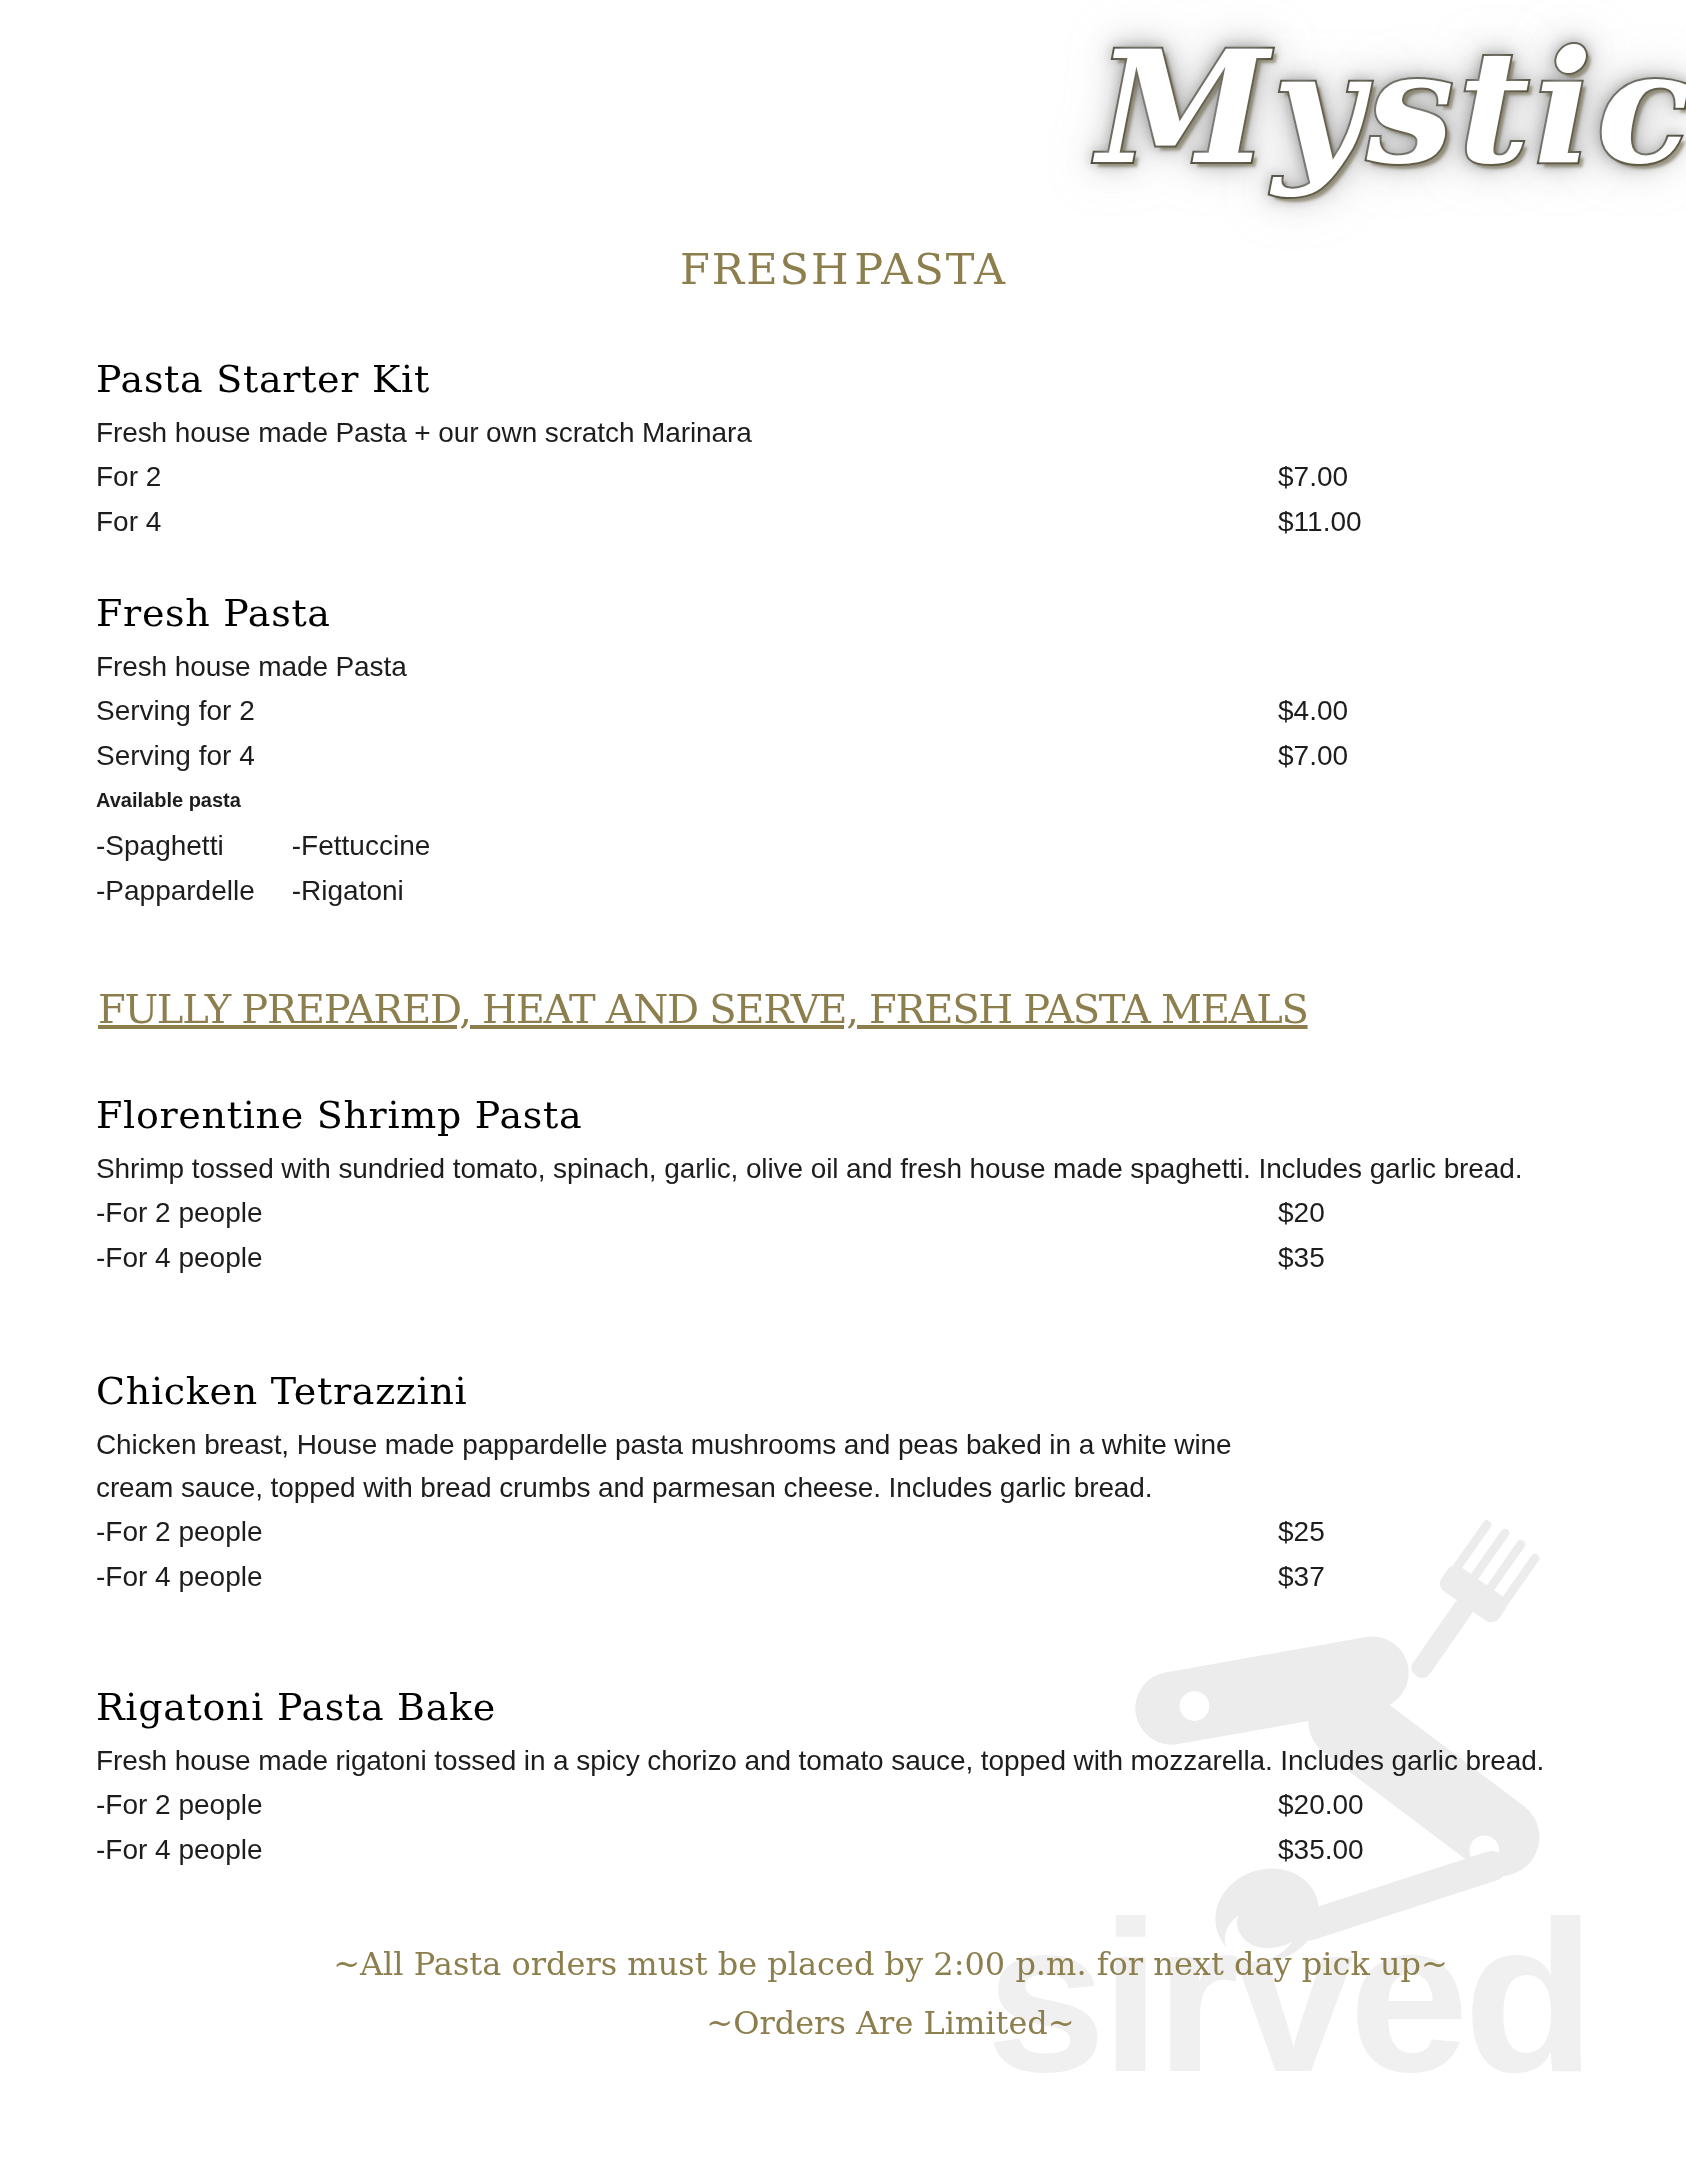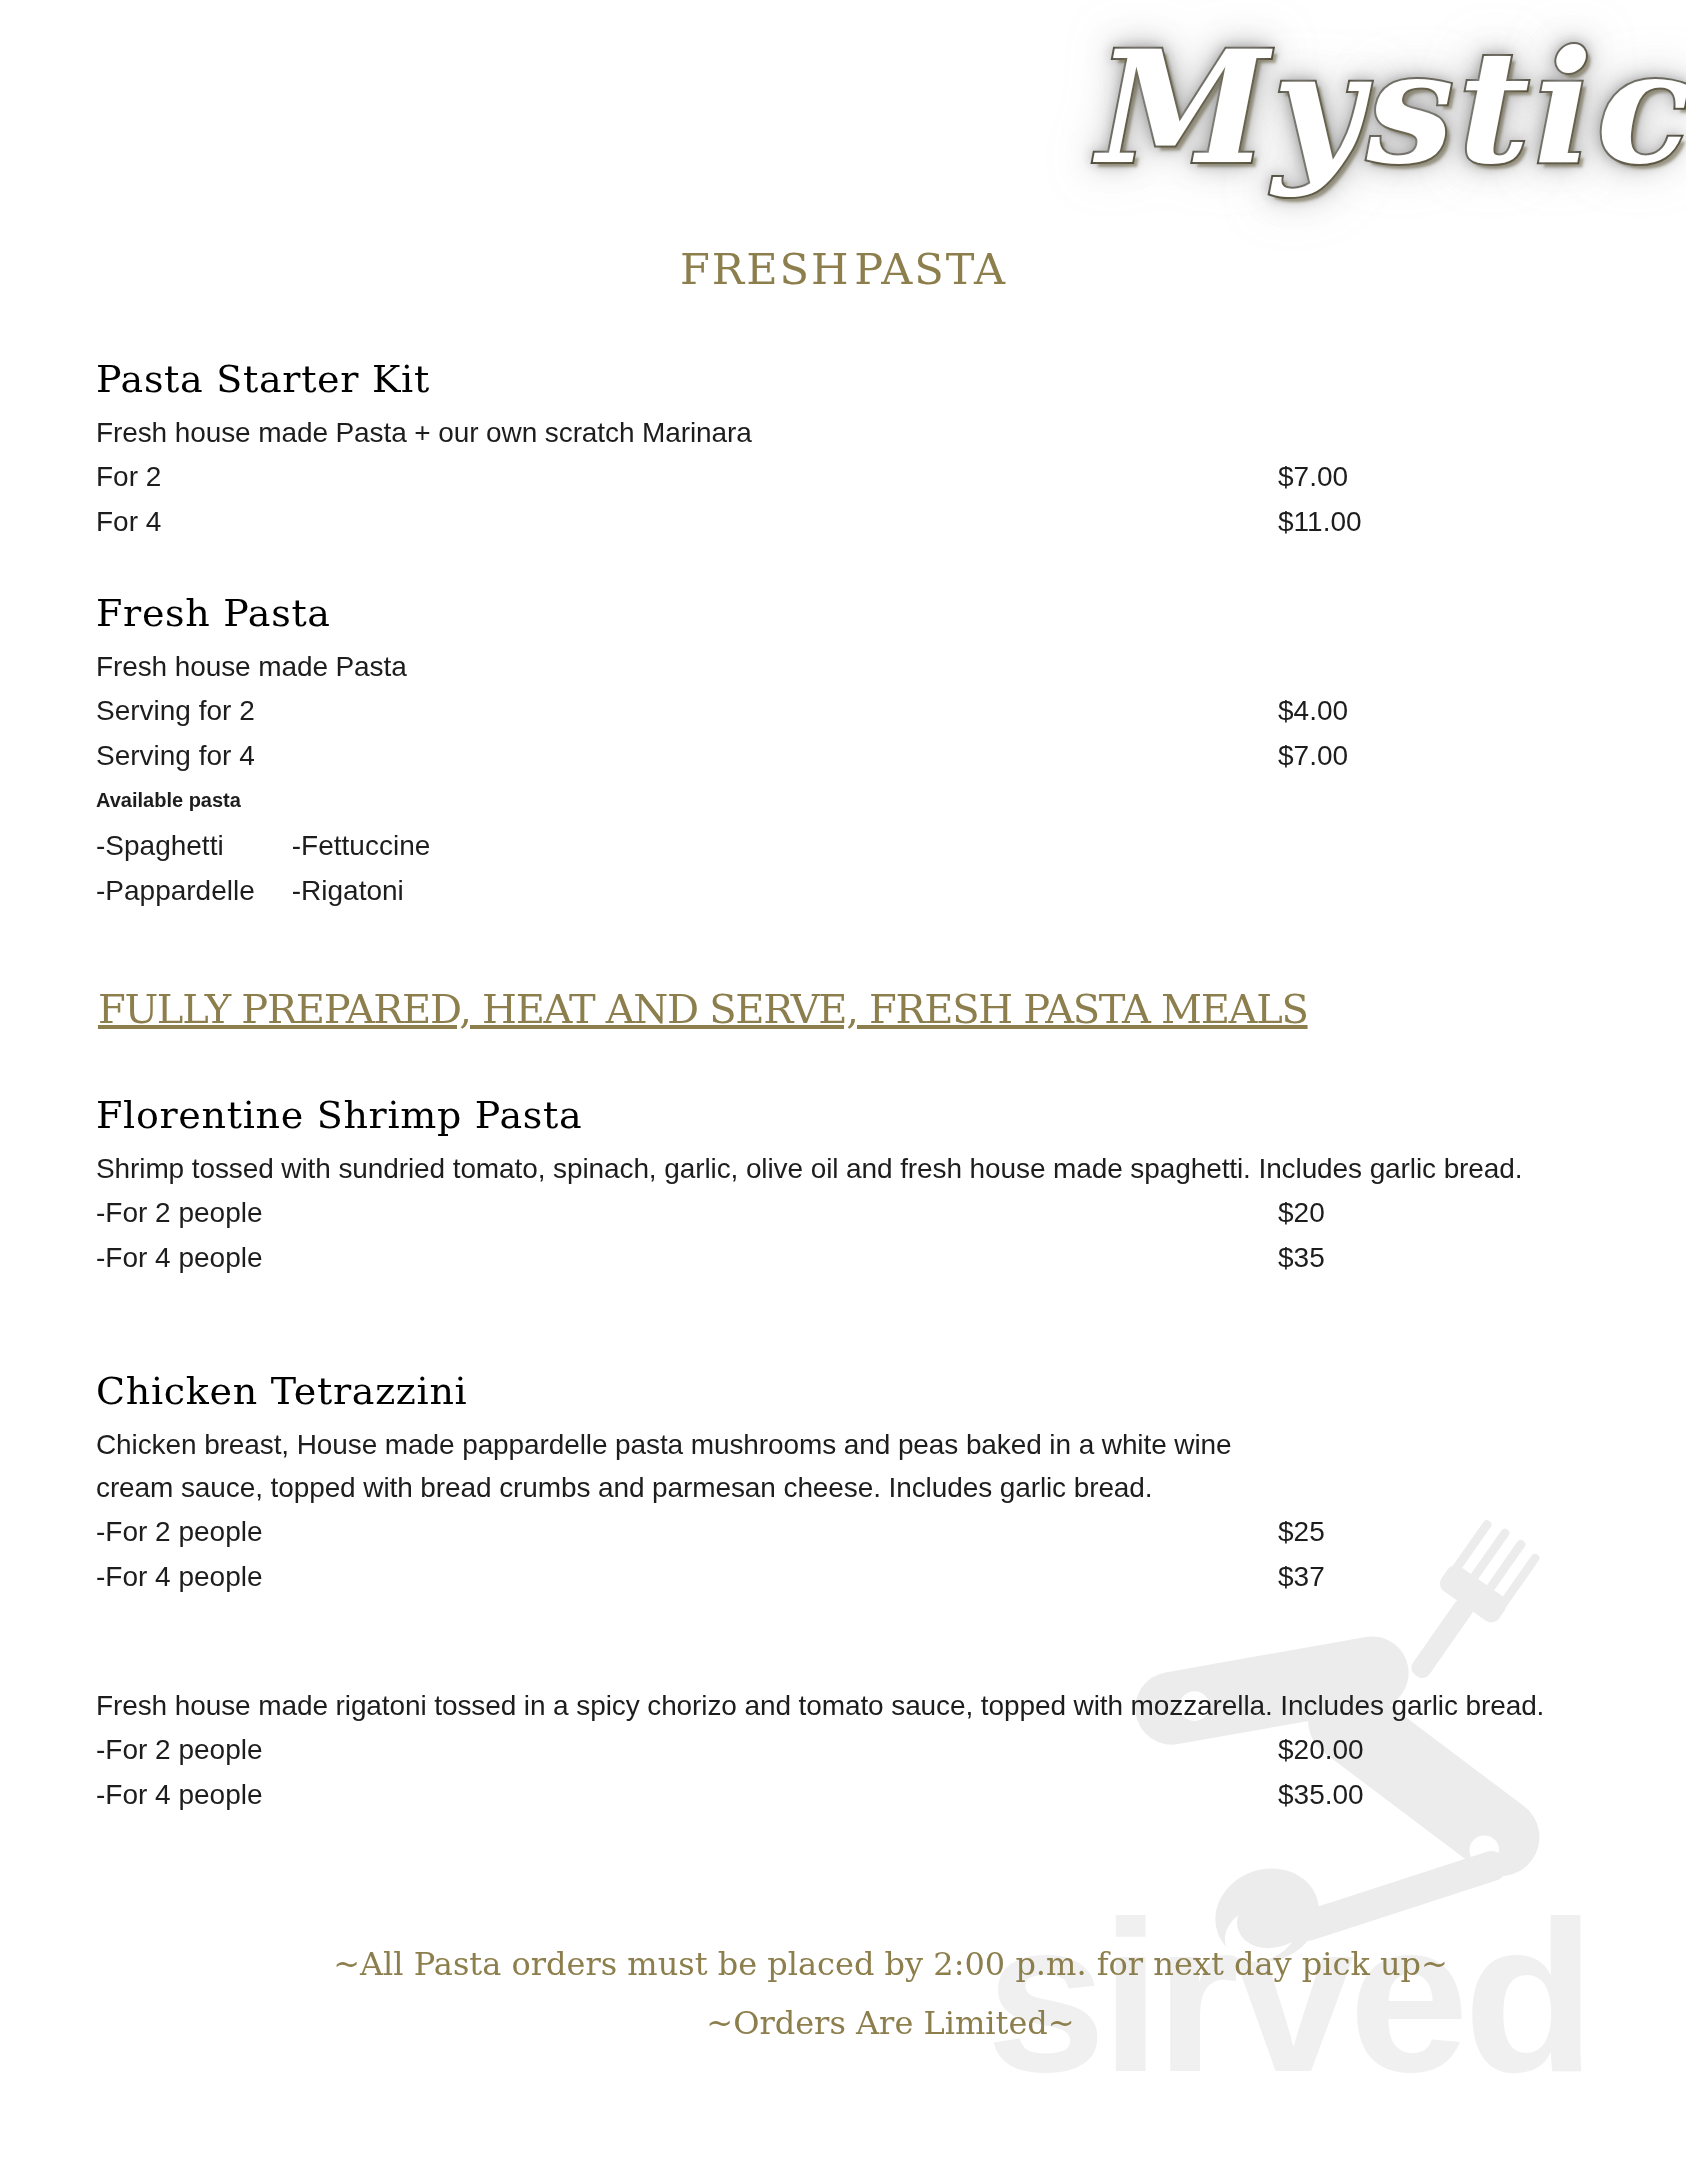--- a/index.html
+++ b/index.html
@@ -200,20 +200,21 @@
       <span class="lbl">-For 2 people</span>
       <span class="price">$25</span>
     </div>
     <div class="row">
       <span class="lbl">-For 4 people</span>
       <span class="price">$37</span>
     </div>
   </div>
 
   <div class="section" style="top:1684px;">
+    <h2 class="script-h">Rigatoni Pasta Bake</h2>
     <div class="desc">Fresh house made rigatoni tossed in a spicy chorizo and tomato sauce, topped with mozzarella. Includes garlic bread.</div>
     <div class="row">
       <span class="lbl">-For 2 people</span>
       <span class="price">$20.00</span>
     </div>
     <div class="row">
       <span class="lbl">-For 4 people</span>
       <span class="price">$35.00</span>
     </div>
   </div>

